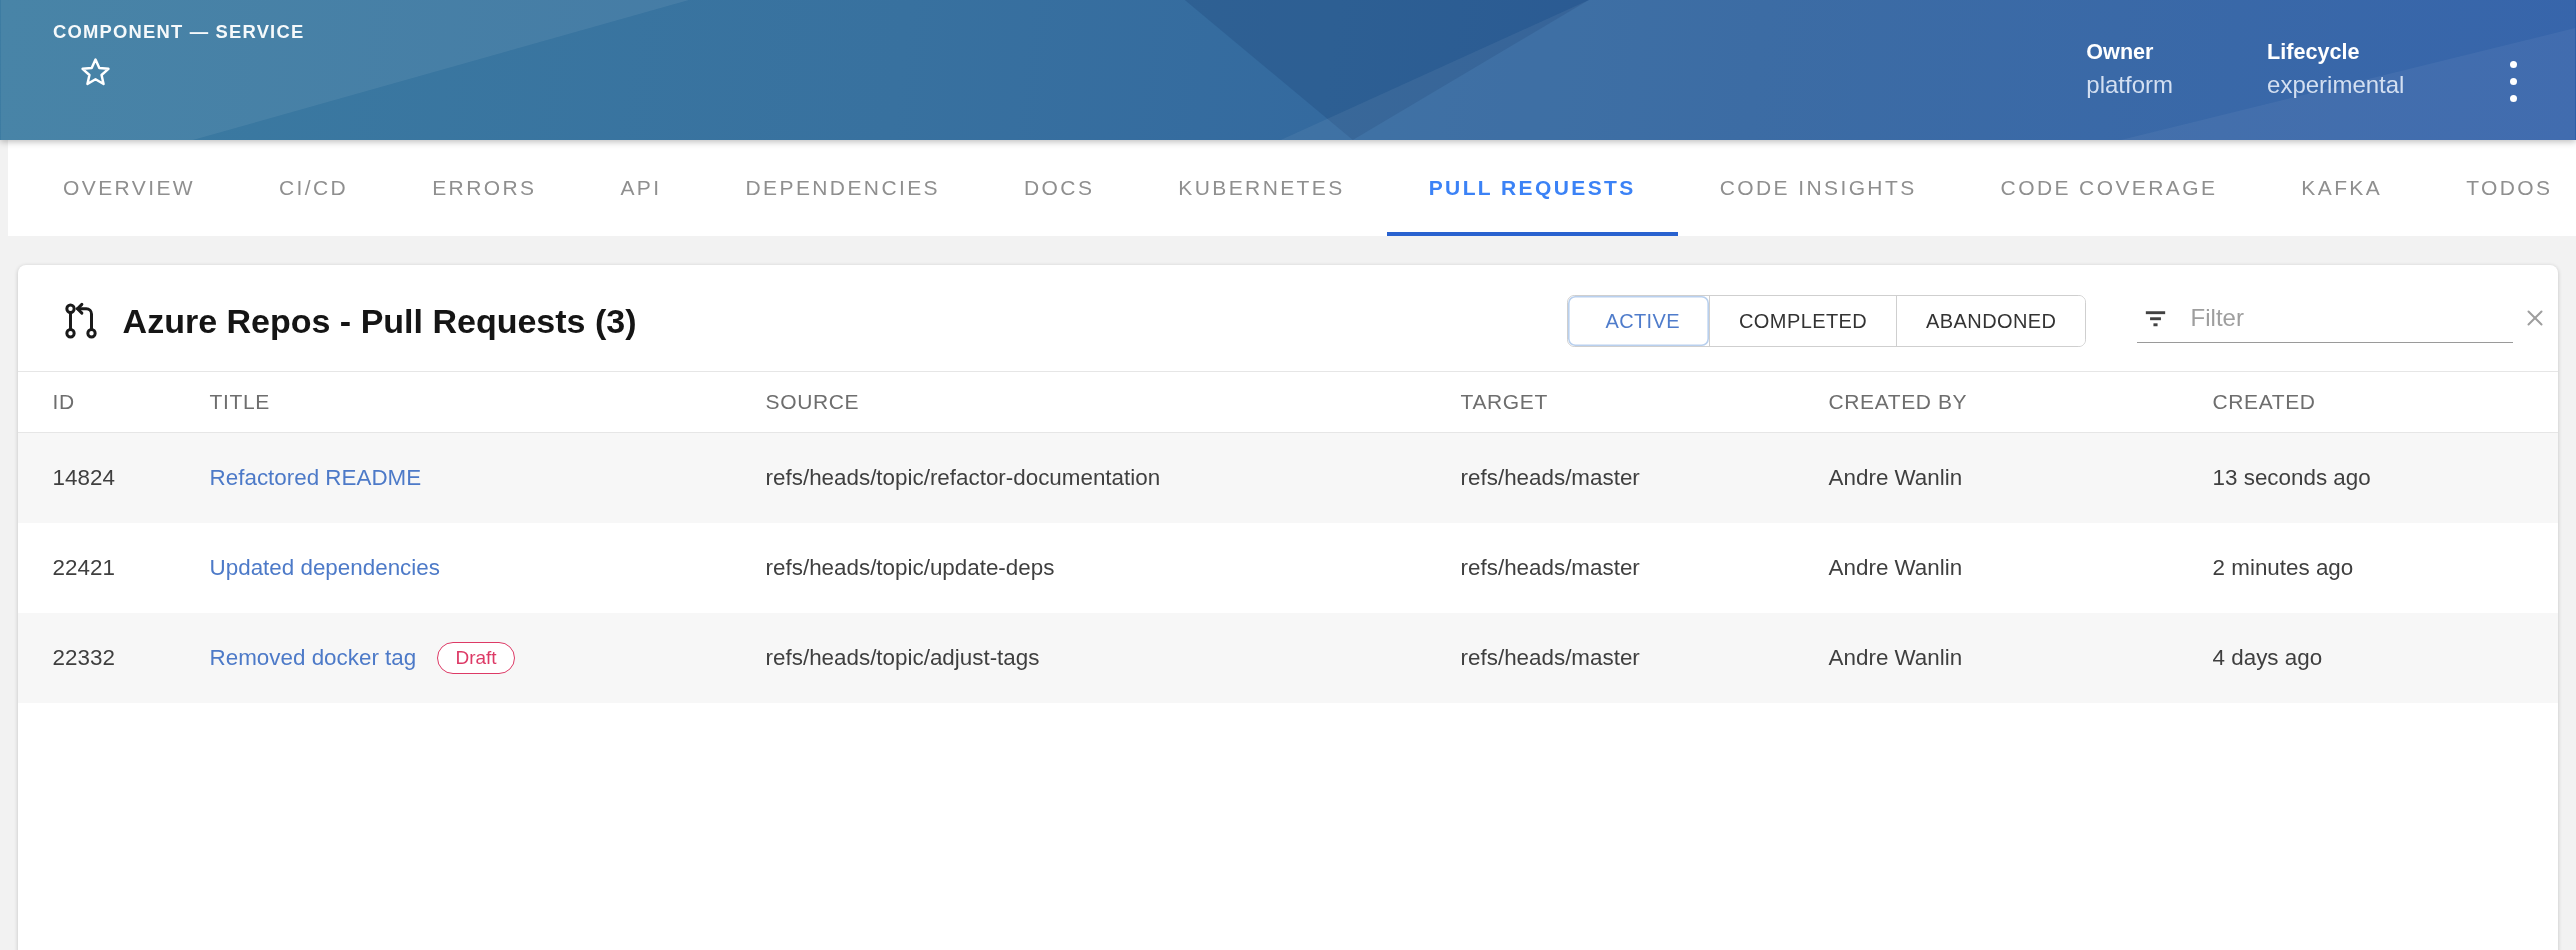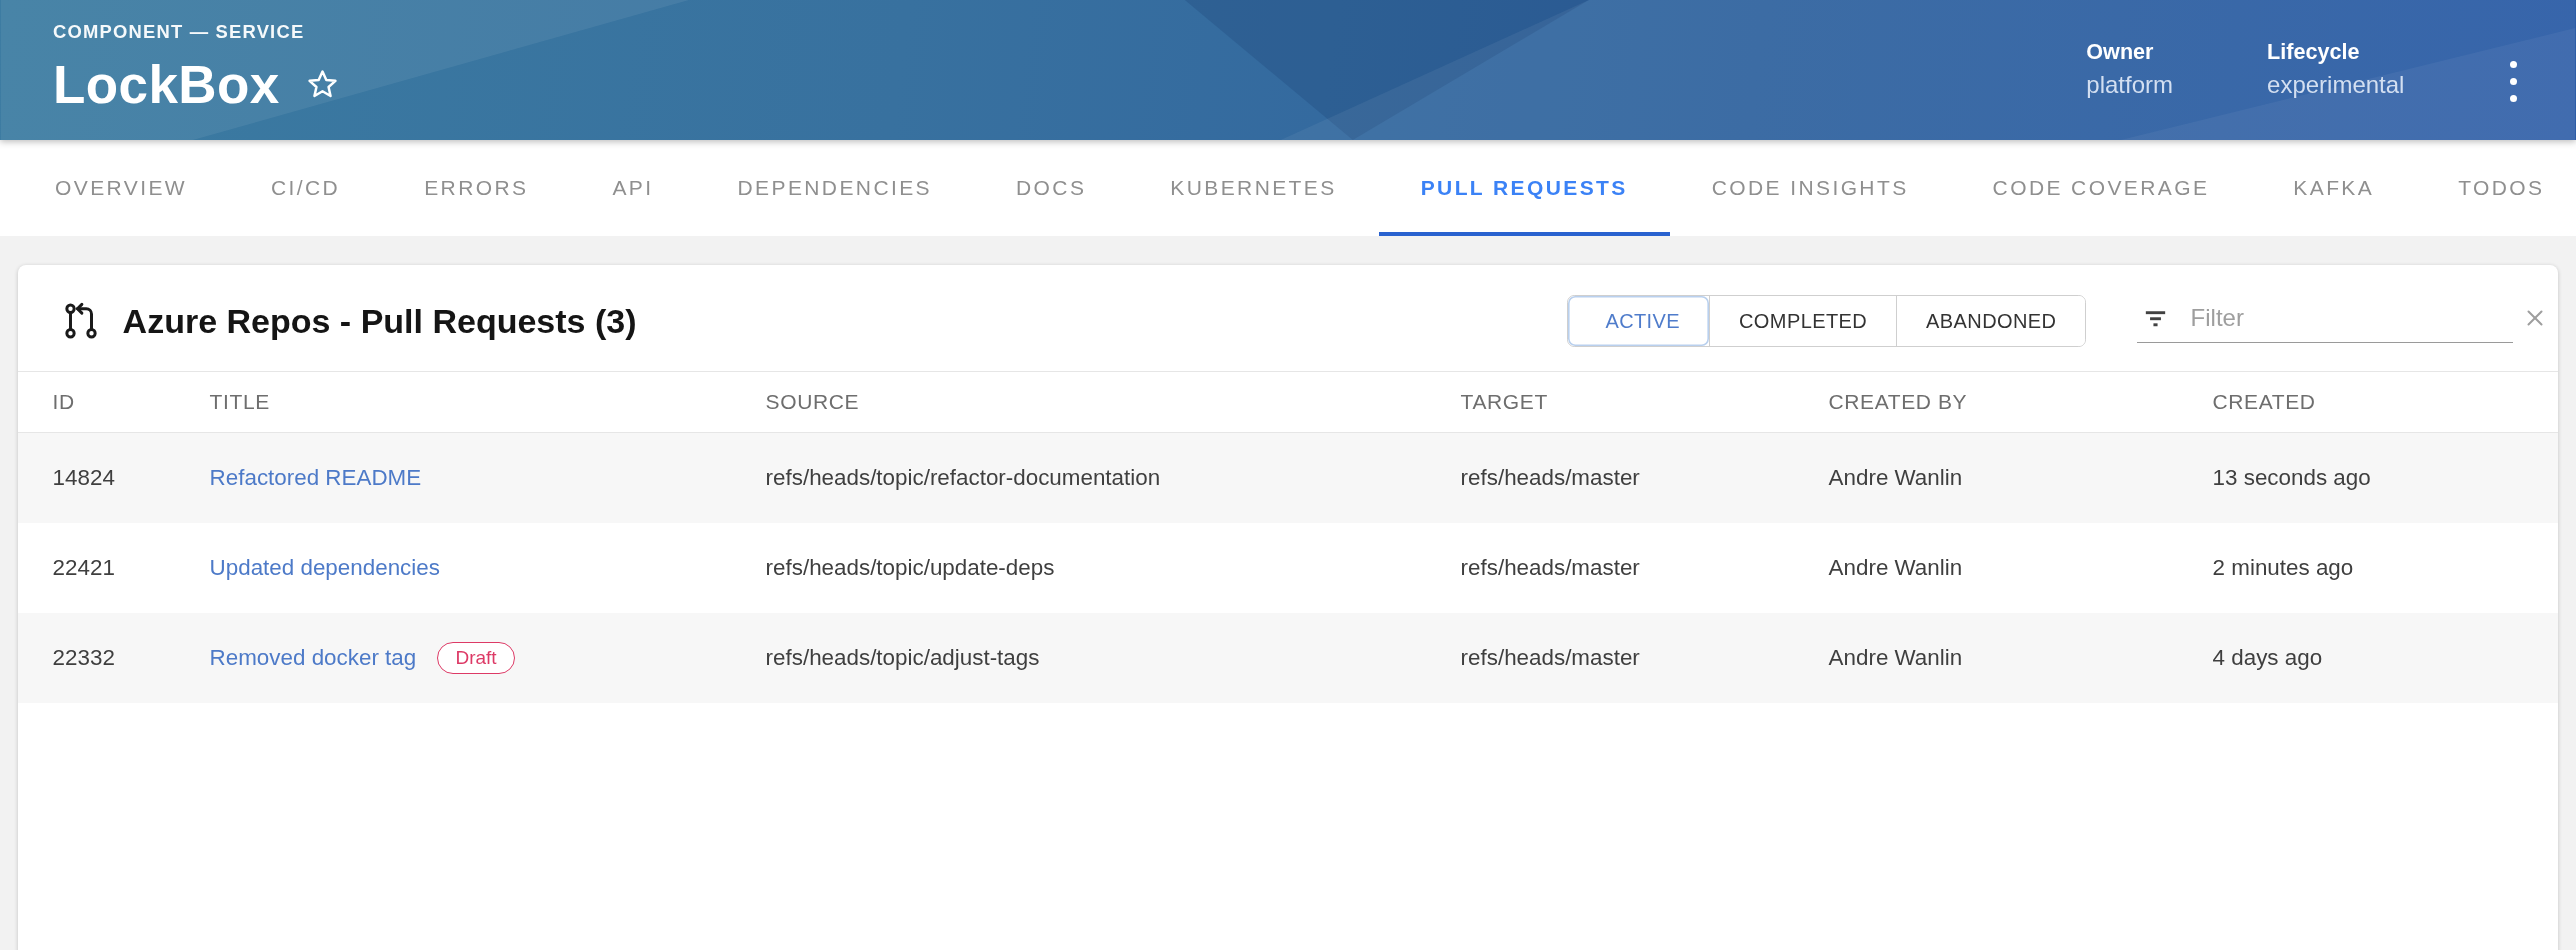--- a/index.html
+++ b/index.html
@@ -22,21 +22,21 @@
   .meta-cluster { display:flex; align-items:flex-start; gap:94px; margin-top:17.6px; }
   .meta-block { display:flex; flex-direction:column; gap:6.4px; }
   .meta-label { font-size:21.6px; font-weight:bold; color:#fff; }
   .meta-value { font-size:24px; color:#d3dff1; }
   .kebab { display:flex; flex-direction:column; gap:9.6px; padding:8px 11.2px;
     cursor:pointer; margin-top:14.4px; }
   .kebab i { width:7.2px; height:7.2px; border-radius:50%; background:#fff; }
 
   
   .tabbar { background:#fff; height:96px; display:flex; align-items:stretch;
-    padding-left:13px; }
+    padding-left:13px;margin-left:8px; }
   .tab { position:relative; display:flex; align-items:center; justify-content:center;
     padding:0 42px; font-size:21px; font-weight:500; letter-spacing:2.4px;
     color:#8f8f8f; cursor:pointer; white-space:nowrap; }
   .tab.active { color:#3b82f6; font-weight:bold; }
   .tab.active .tab-underline { position:absolute; left:0; right:0; bottom:0;
     height:4px; background:#2962cf; }
 
   
   .card { margin:29px 17.6px 0 17.6px; height:766px; background:#fff;
     border-radius:8px; box-shadow:0 1.6px 4px rgba(0,0,0,0.20);
@@ -96,21 +96,20 @@
   <svg class="bg" width="2576" height="140" viewBox="0 0 3218 175">
     <path d="M0,0 L860,0 L240,175 L0,175 Z" fill="rgba(255,255,255,0.07)"></path>
     <path d="M1480,0 L1985,0 L1690,175 Z" fill="rgba(10,40,90,0.16)"></path>
     <path d="M1985,0 L3218,0 L3218,175 L1600,175 Z" fill="rgba(255,255,255,0.06)"></path>
     <path d="M2650,175 L3218,35 L3218,175 Z" fill="rgba(255,255,255,0.05)"></path>
   </svg>
   <div class="header-inner">
     <div>
       <div class="eyebrow">COMPONENT — SERVICE</div>
       <div class="title-row">
-        <div class="app-title">LockBox</div>
         <span class="star">
           <svg width="37" height="37" viewBox="0 0 24 24" fill="none" stroke="#ffffff" stroke-width="1.6" stroke-linejoin="round">
             <path d="M12 3.6l2.47 5.46 5.93.57-4.47 3.98 1.3 5.82L12 16.4l-5.23 3.03 1.3-5.82L3.6 9.63l5.93-.57z"></path>
           </svg>
         </span>
       </div>
     </div>
     <div class="meta-cluster">
       <div class="meta-block">
         <div class="meta-label">Owner</div>

